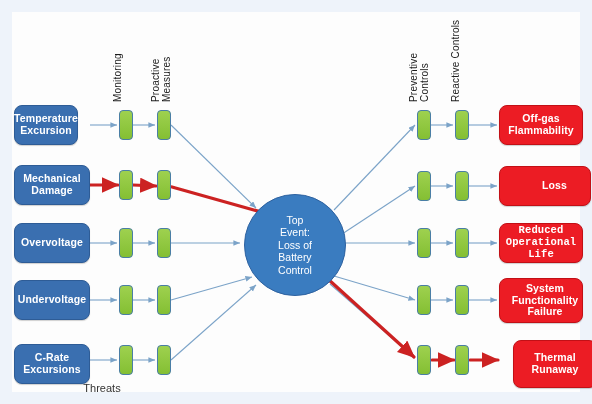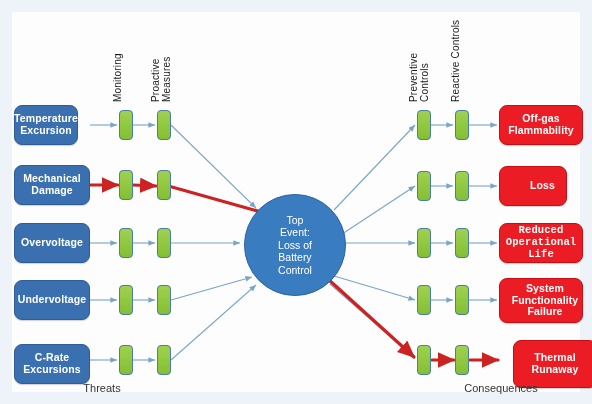--- a/index.html
+++ b/index.html
@@ -143,21 +143,20 @@
   <div class="barrier" style="left:417px;top:285px;width:14px;height:30px;"></div>
   <div class="barrier" style="left:417px;top:345px;width:14px;height:30px;"></div>
 
   <div class="barrier" style="left:455px;top:110px;width:14px;height:30px;"></div>
   <div class="barrier" style="left:455px;top:171px;width:14px;height:30px;"></div>
   <div class="barrier" style="left:455px;top:228px;width:14px;height:30px;"></div>
   <div class="barrier" style="left:455px;top:285px;width:14px;height:30px;"></div>
   <div class="barrier" style="left:455px;top:345px;width:14px;height:30px;"></div>
 
   <div class="node conseq" style="left:499px;top:105px;width:84px;height:40px;">Off-gas Flammability</div>
-  <div class="node conseq" style="left:499px;top:166px;width:68px;height:40px;padding-left:19px;">Loss</div>
+  <div class="node conseq" style="left:499px;top:166px;width:92px;height:40px;padding-left:19px;">Loss</div>
   <div class="node conseq" style="left:499px;top:223px;width:84px;height:40px;font-family:Liberation Mono, monospace;">Reduced Operational Life</div>
   <div class="node conseq" style="left:499px;top:278px;width:84px;height:45px;padding-left:8px;">System Functionality Failure</div>
   <div class="node conseq" style="left:513px;top:340px;width:84px;height:48px;">Thermal Runaway</div>
 
 
   <div class="axlabel" style="left:62px;top:382px;width:80px;">Threats</div>
-  <div class="axlabel" style="left:446px;top:382px;width:110px;">Consequences</div>
 </div>
 
 </body></html>

